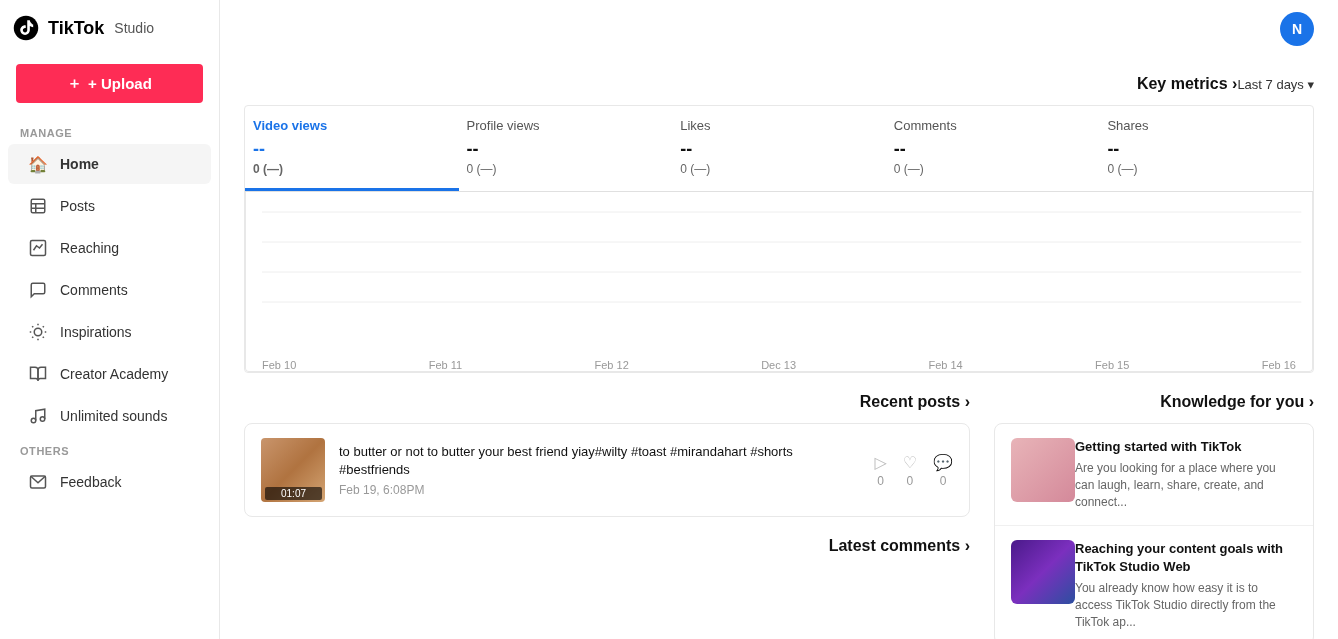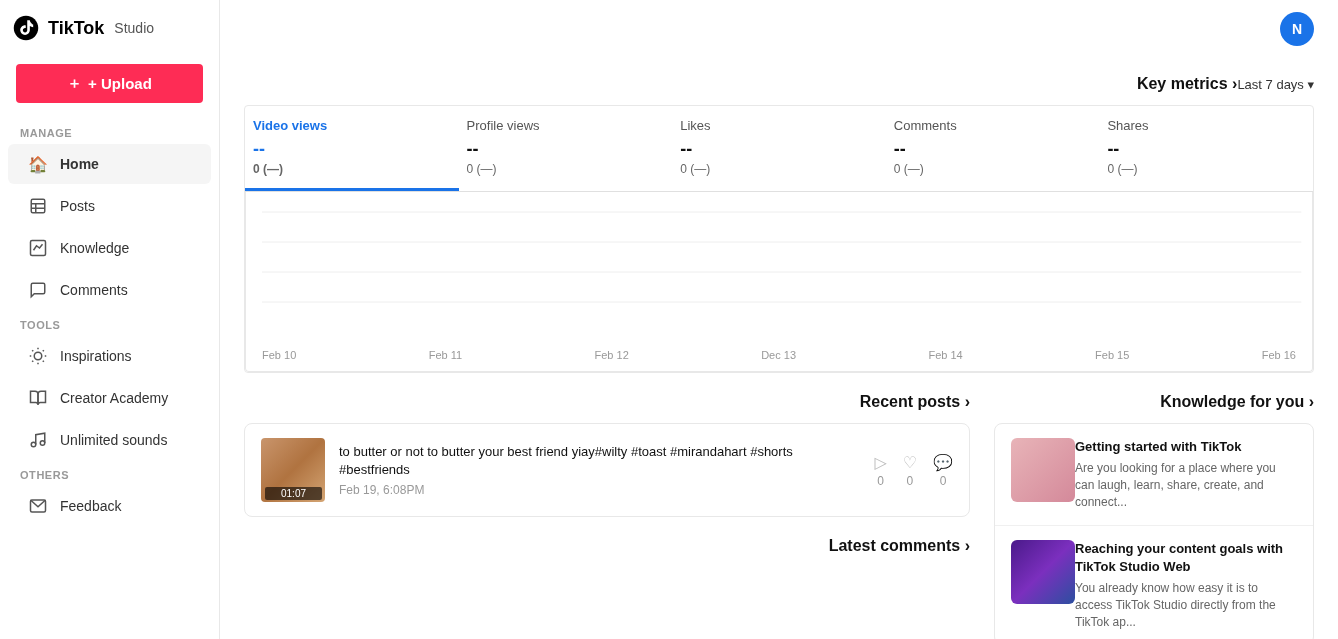--- a/index.html
+++ b/index.html
@@ -149,21 +149,21 @@
       border: 1px solid #e8e8e8;
       border-top: none;
       border-radius: 0 0 4px 4px;
       padding: 16px 16px 8px 16px;
       height: 180px;
       position: relative;
       background: #fff;
     }
     .chart-x-axis {
       position: absolute;
-      bottom: 10px;
+      bottom: 0;
       left: 16px;
       right: 16px;
       display: flex;
       justify-content: space-between;
     }
     .chart-x-label {
       font-size: 11px;
       color: #999;
     }
 
@@ -336,32 +336,31 @@
     </span>
     <span>Posts</span>
   </div>
   <div class="nav-item">
     <span class="nav-icon">
       <svg width="18" height="18" viewBox="0 0 24 24" fill="none" stroke="#555" stroke-width="2">
         <rect x="2" y="2" width="20" height="20" rx="2"></rect>
         <polyline points="6,15 10,9 14,12 18,7"></polyline>
       </svg>
     </span>
-    <span>Knowledge</span>
+    <span>Reaching</span>
   </div>
   <div class="nav-item">
     <span class="nav-icon">
       <svg width="18" height="18" viewBox="0 0 24 24" fill="none" stroke="#555" stroke-width="2">
         <path d="M21 15a2 2 0 0 1-2 2H7l-4 4V5a2 2 0 0 1 2-2h14a2 2 0 0 1 2 2z"></path>
       </svg>
     </span>
     <span>Comments</span>
   </div>
 
-  <div class="section-label">TOOLS</div>
 
   <div class="nav-item">
     <span class="nav-icon">
       <svg width="18" height="18" viewBox="0 0 24 24" fill="none" stroke="#555" stroke-width="2">
         <circle cx="12" cy="12" r="5"></circle>
         <line x1="12" y1="1" x2="12" y2="3"></line>
         <line x1="12" y1="21" x2="12" y2="23"></line>
         <line x1="4.22" y1="4.22" x2="5.64" y2="5.64"></line>
         <line x1="18.36" y1="18.36" x2="19.78" y2="19.78"></line>
         <line x1="1" y1="12" x2="3" y2="12"></line>

